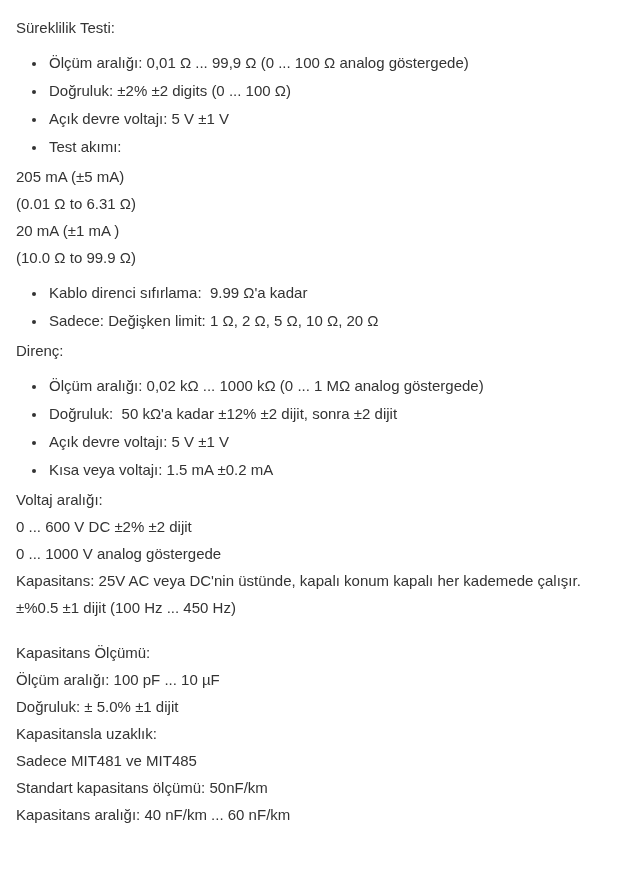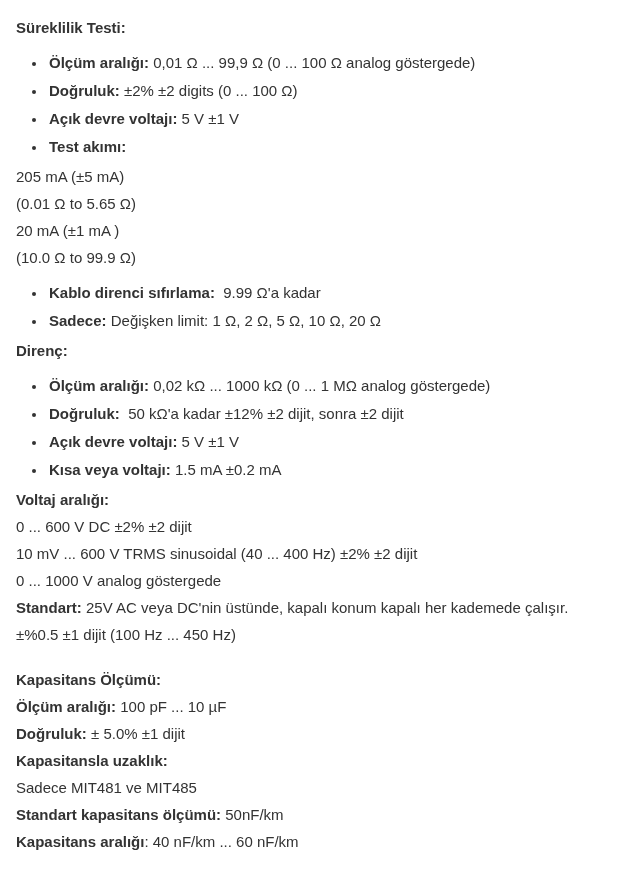--- a/index.html
+++ b/index.html
@@ -21,21 +21,21 @@
     width: 100%;
   }
   p.line {
     margin: 0;
     line-height: 27px;
   }
   p.line span, ul.spec-list li span {
     white-space: pre-wrap;
   }
   .lbl {
-    font-weight: bold;
+    font-weight: normal;
   }
   ul.spec-list {
     margin: 8px 0 2px 0;
     padding-left: 31px;
     list-style: disc outside;
   }
   ul.spec-list li {
     line-height: 28px;
     padding-left: 2px;
   }
@@ -52,39 +52,38 @@
 
 <div class="doc" id="doc-root">
     <p class="line"><span class="lbl">Süreklilik Testi:</span></p>
     <ul class="spec-list">
       <li><span class="lbl">Ölçüm aralığı:</span><span class="val"> 0,01 Ω ... 99,9 Ω (0 ... 100 Ω analog göstergede)</span></li>
       <li><span class="lbl">Doğruluk:</span><span class="val"> ±2% ±2 digits (0 ... 100 Ω)</span></li>
       <li><span class="lbl">Açık devre voltajı:</span><span class="val"> 5 V ±1 V</span></li>
       <li><span class="lbl">Test akımı:</span></li>
     </ul>
     <p class="line"><span class="val">205 mA (±5 mA)</span></p>
-    <p class="line"><span class="val">(0.01 Ω to 5.65 Ω)</span></p>
+    <p class="line"><span class="val">(0.01 Ω to 6.31 Ω)</span></p>
     <p class="line"><span class="val">20 mA (±1 mA )</span></p>
     <p class="line"><span class="val">(10.0 Ω to 99.9 Ω)</span></p>
     <ul class="spec-list">
       <li><span class="lbl">Kablo direnci sıfırlama:</span><span class="val">  9.99 Ω'a kadar</span></li>
       <li><span class="lbl">Sadece:</span><span class="val"> Değişken limit: 1 Ω, 2 Ω, 5 Ω, 10 Ω, 20 Ω</span></li>
     </ul>
     <p class="line"><span class="lbl">Direnç:</span></p>
     <ul class="spec-list">
       <li><span class="lbl">Ölçüm aralığı:</span><span class="val"> 0,02 kΩ ... 1000 kΩ (0 ... 1 MΩ analog göstergede)</span></li>
       <li><span class="lbl">Doğruluk:</span><span class="val">  50 kΩ'a kadar ±12% ±2 dijit, sonra ±2 dijit</span></li>
       <li><span class="lbl">Açık devre voltajı:</span><span class="val"> 5 V ±1 V</span></li>
       <li><span class="lbl">Kısa veya voltajı:</span><span class="val"> 1.5 mA ±0.2 mA</span></li>
     </ul>
     <p class="line"><span class="lbl">Voltaj aralığı:</span></p>
     <p class="line"><span class="val">0 ... 600 V DC ±2% ±2 dijit</span></p>
-    <p class="line"><span class="val">10 mV ... 600 V TRMS sinusoidal (40 ... 400 Hz) ±2% ±2 dijit</span></p>
     <p class="line"><span class="val">0 ... 1000 V analog göstergede</span></p>
-    <p class="line"><span class="lbl">Standart:</span><span class="val"> 25V AC veya DC'nin üstünde, kapalı konum kapalı her kademede çalışır.</span></p>
+    <p class="line"><span class="lbl">Kapasitans:</span><span class="val"> 25V AC veya DC'nin üstünde, kapalı konum kapalı her kademede çalışır.</span></p>
     <p class="line"><span class="val">±%0.5 ±1 dijit (100 Hz ... 450 Hz)</span></p>
     <div class="spacer"></div>
     <p class="line"><span class="lbl">Kapasitans Ölçümü:</span></p>
     <p class="line"><span class="lbl">Ölçüm aralığı:</span><span class="val"> 100 pF ... 10 µF</span></p>
     <p class="line"><span class="lbl">Doğruluk:</span><span class="val"> ± 5.0% ±1 dijit</span></p>
     <p class="line"><span class="lbl">Kapasitansla uzaklık:</span></p>
     <p class="line"><span class="val">Sadece MIT481 ve MIT485</span></p>
     <p class="line"><span class="lbl">Standart kapasitans ölçümü:</span><span class="val"> 50nF/km</span></p>
     <p class="line"><span class="lbl">Kapasitans aralığı</span><span class="val">: 40 nF/km ... 60 nF/km</span></p>
   </div>

